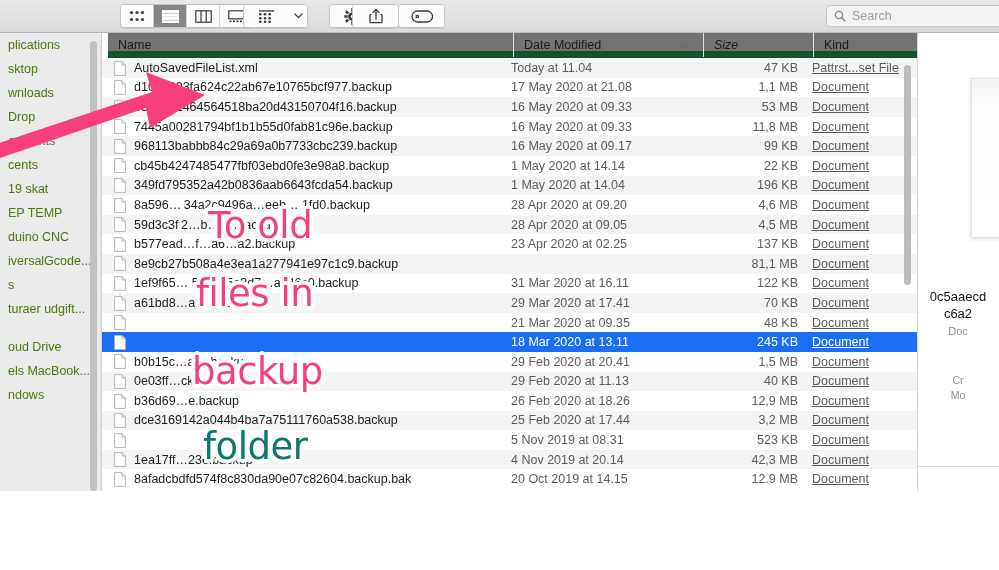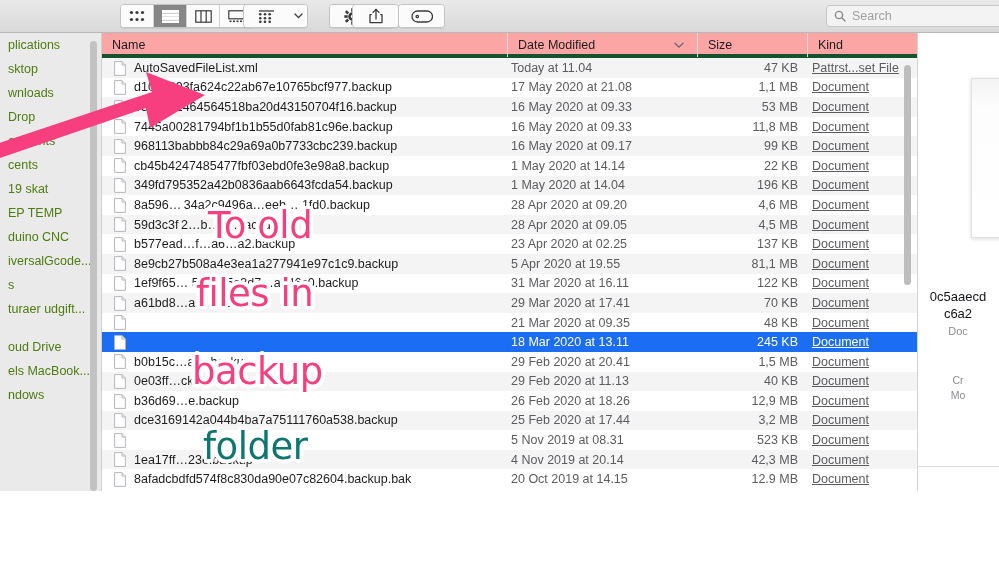--- a/index.html
+++ b/index.html
@@ -75,24 +75,24 @@
     width: 7px; height: 450px;
     background: #c2c2c2; border-radius: 4px;
   }
   #sidebar-divider {
     position: absolute; left: 101px; top: 33px;
     width: 1px; height: 458px; background: #cfcfcf;
   }
 
   
   #col-header {
-    position: absolute; left: 102px; top: 33px;
+    position: absolute; left: 108px; top: 33px;
     width: 815px; height: 25px;
-    background: #fca5a5;
-    border-bottom: 4px solid #14532d;
+    background: #737373;
+    border-bottom: 7px solid #14532d;
   }
   .col-h {
     position: absolute; top: 0; height: 24px;
     display: flex; align-items: center;
     font-size: 12.5px; color: #1d1d1f;
     border-right: 1px solid #dedede;
     padding-left: 10px;
   }
 
   
@@ -385,21 +385,21 @@
   <div id="col-header">
     <div class="col-h" style="left:0; width:406px;">
       <span>Name</span>
     </div>
     <div class="col-h" style="left:406px; width:190px;">
       <span>Date Modified</span>
       <svg width="10" height="7" viewBox="0 0 10 7" style="position:absolute; right:13px;">
         <path d="M1 1.3 L5 5.2 L9 1.3" stroke="#6a6a6a" stroke-width="1.3" fill="none" stroke-linecap="round"></path>
       </svg>
     </div>
-    <div class="col-h" style="left:596px; width:110px;">
+    <div class="col-h" style="left:596px; width:110px;font-style:italic;">
       <span>Size</span>
     </div>
     <div class="col-h" style="left:706px; width:109px; border-right:none;">
       <span>Kind</span>
     </div>
   </div>
 
   <div id="file-list">
     <div id="rows">
         <div class="row odd">
@@ -523,21 +523,20 @@
           <div class="c-kind">Document</div>
         </div>
         <div class="row odd">
           <svg class="file-icon" viewBox="0 0 12 15">
             <path d="M0.6 0.6 L8 0.6 L11.4 4 L11.4 14.4 L0.6 14.4 Z" fill="#ffffff" stroke="#b6b6bb" stroke-width="1"></path>
             <path d="M8 0.6 L8 4 L11.4 4" fill="none" stroke="#b6b6bb" stroke-width="1"></path>
           </svg>
           <div class="c-name">
             <span>8e9cb27b508a4e3ea1a277941e97c1c9.backup</span>
           </div>
-          <div class="c-date">5 Apr 2020 at 19.55</div>
           <div class="c-size">81,1 MB</div>
           <div class="c-kind">Document</div>
         </div>
         <div class="row even">
           <svg class="file-icon" viewBox="0 0 12 15">
             <path d="M0.6 0.6 L8 0.6 L11.4 4 L11.4 14.4 L0.6 14.4 Z" fill="#ffffff" stroke="#b6b6bb" stroke-width="1"></path>
             <path d="M8 0.6 L8 4 L11.4 4" fill="none" stroke="#b6b6bb" stroke-width="1"></path>
           </svg>
           <div class="c-name">
             <span>1ef9f65… 50be85a3d7…a746c0.backup</span>

